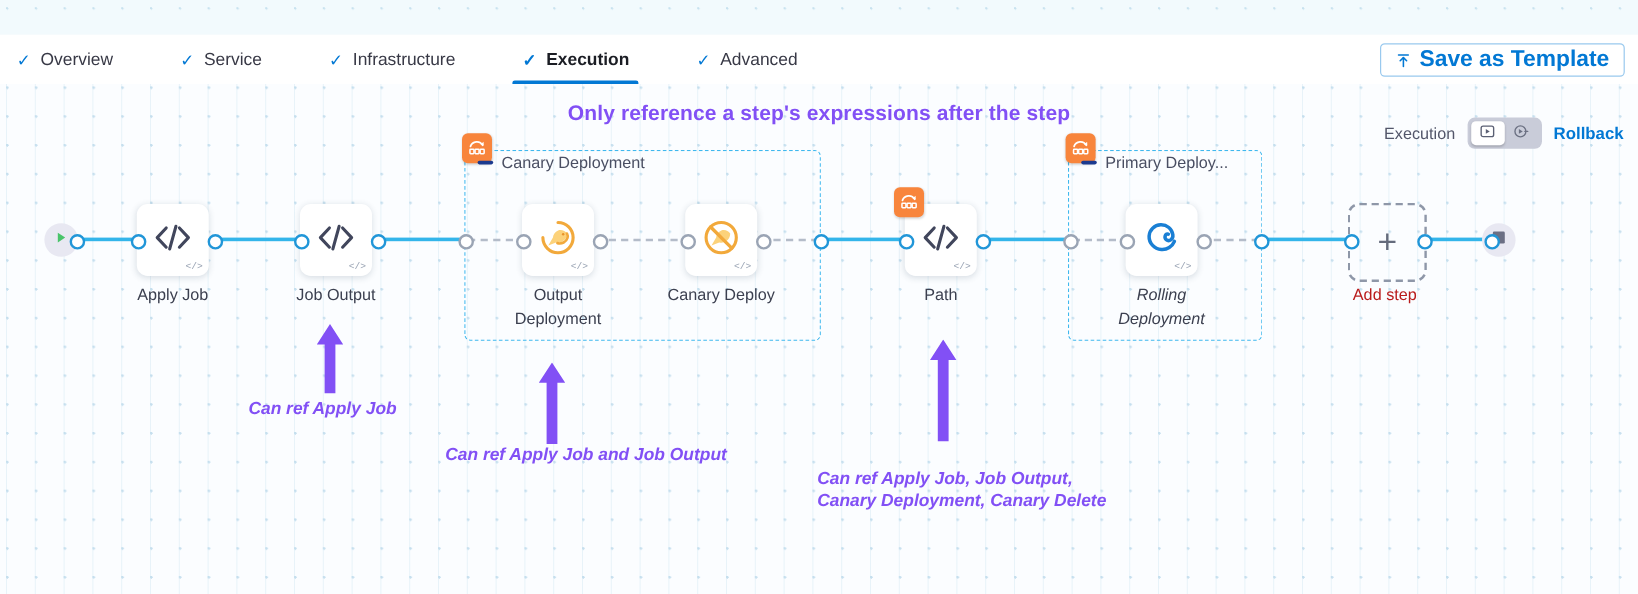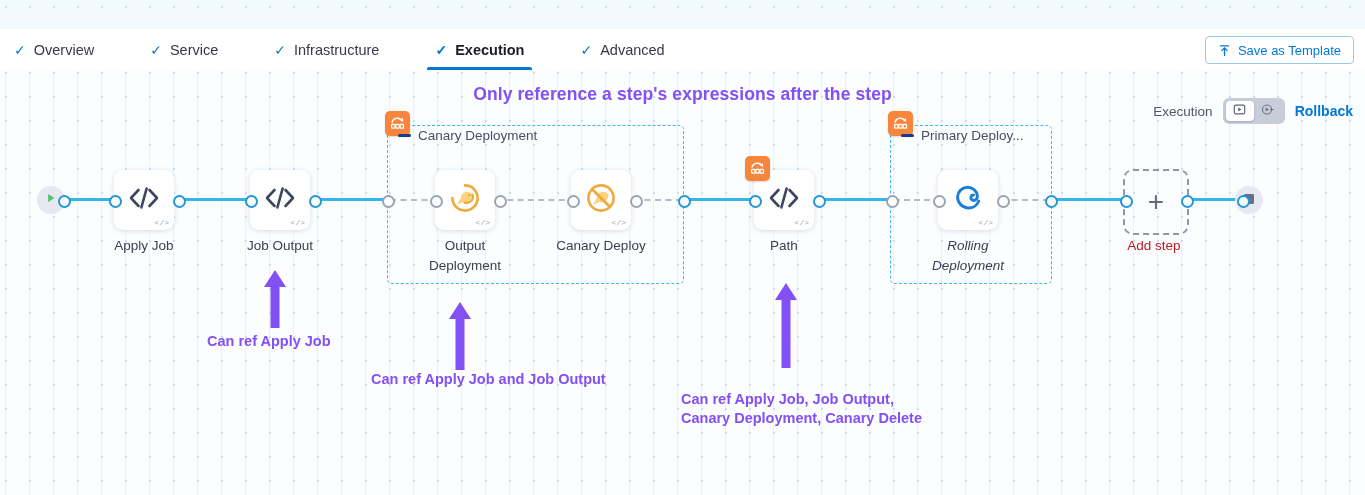--- a/index.html
+++ b/index.html
@@ -45,21 +45,21 @@
     height:3px; background:#0278d4; border-radius:2px 2px 0 0;
   }
   .tab:last-child{ margin-right:0; }
 
   .save-btn{
     position:absolute; right:11px; top:7px;
     height:26px; padding:0 12px;
     display:flex; align-items:center; gap:7px;
     border:1px solid #99c9ee; border-radius:4px;
     background:#ffffff; color:#0278d4;
-    font-size:13px; font-weight:normal; cursor:pointer;margin-left:24px;
+    font-size:19px; font-weight:bold; cursor:pointer;margin-left:24px;
   }
   .save-btn svg{ display:block; }
 
   
   .canvas{
     position:absolute; left:0; top:70px; width:1365px; height:425px;
     background:#fbfdff;
     background-image:
       repeating-linear-gradient(to right, rgba(200,226,240,.38) 0 1px, transparent 1px 24px),
       radial-gradient(circle at 1px 1px, #c6dfee 1.05px, transparent 1.3px);
@@ -168,21 +168,21 @@
   }
   .addstep-cap{
     position:absolute; top:168px; width:130px; text-align:center;
     font-size:13.5px; color:#b91c1c;
   }
 
   
   .arrow{ position:absolute; }
   .anno{
     position:absolute; color:#8250f5; font-size:14.5px;
-    font-weight:bold; line-height:19px; white-space:pre;
+    font-weight:bold; line-height:19px; white-space:pre;font-style:italic;
   }
 </style>
 </head>
 <body>
 
 <div class="top-strip"></div>
 
 <div class="tabbar">
   <div class="tabs">
     <div class="tab">

